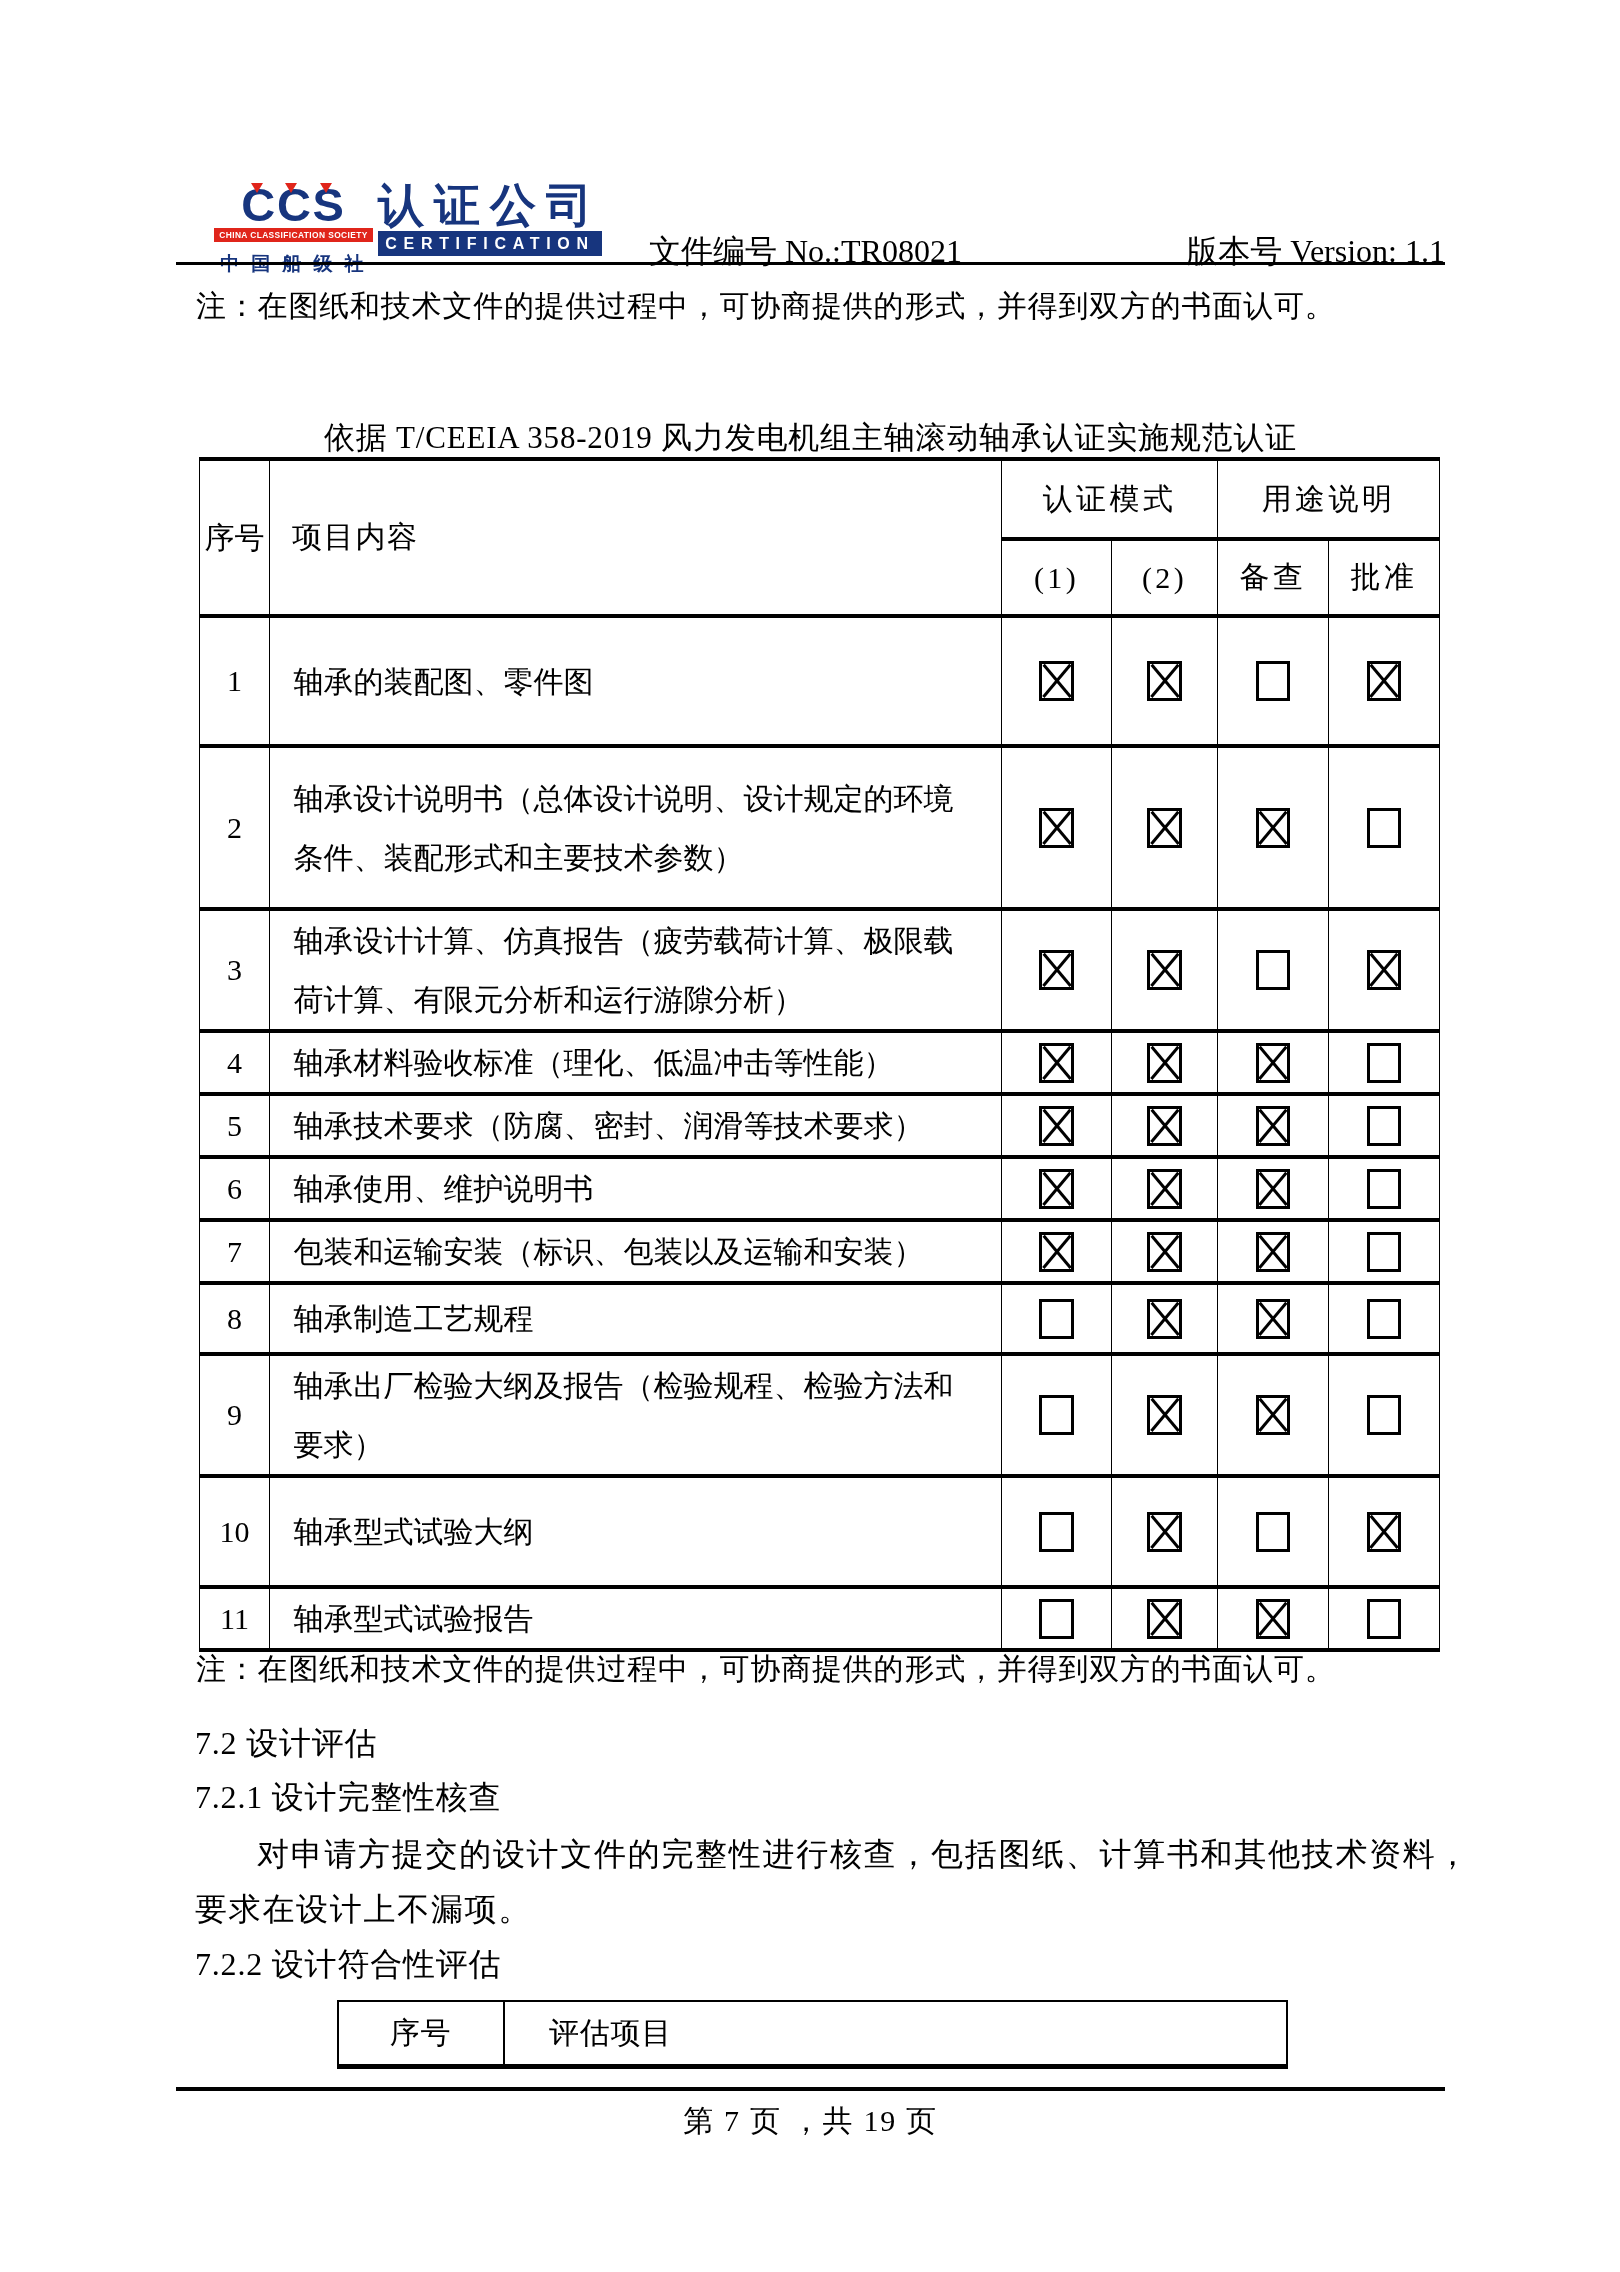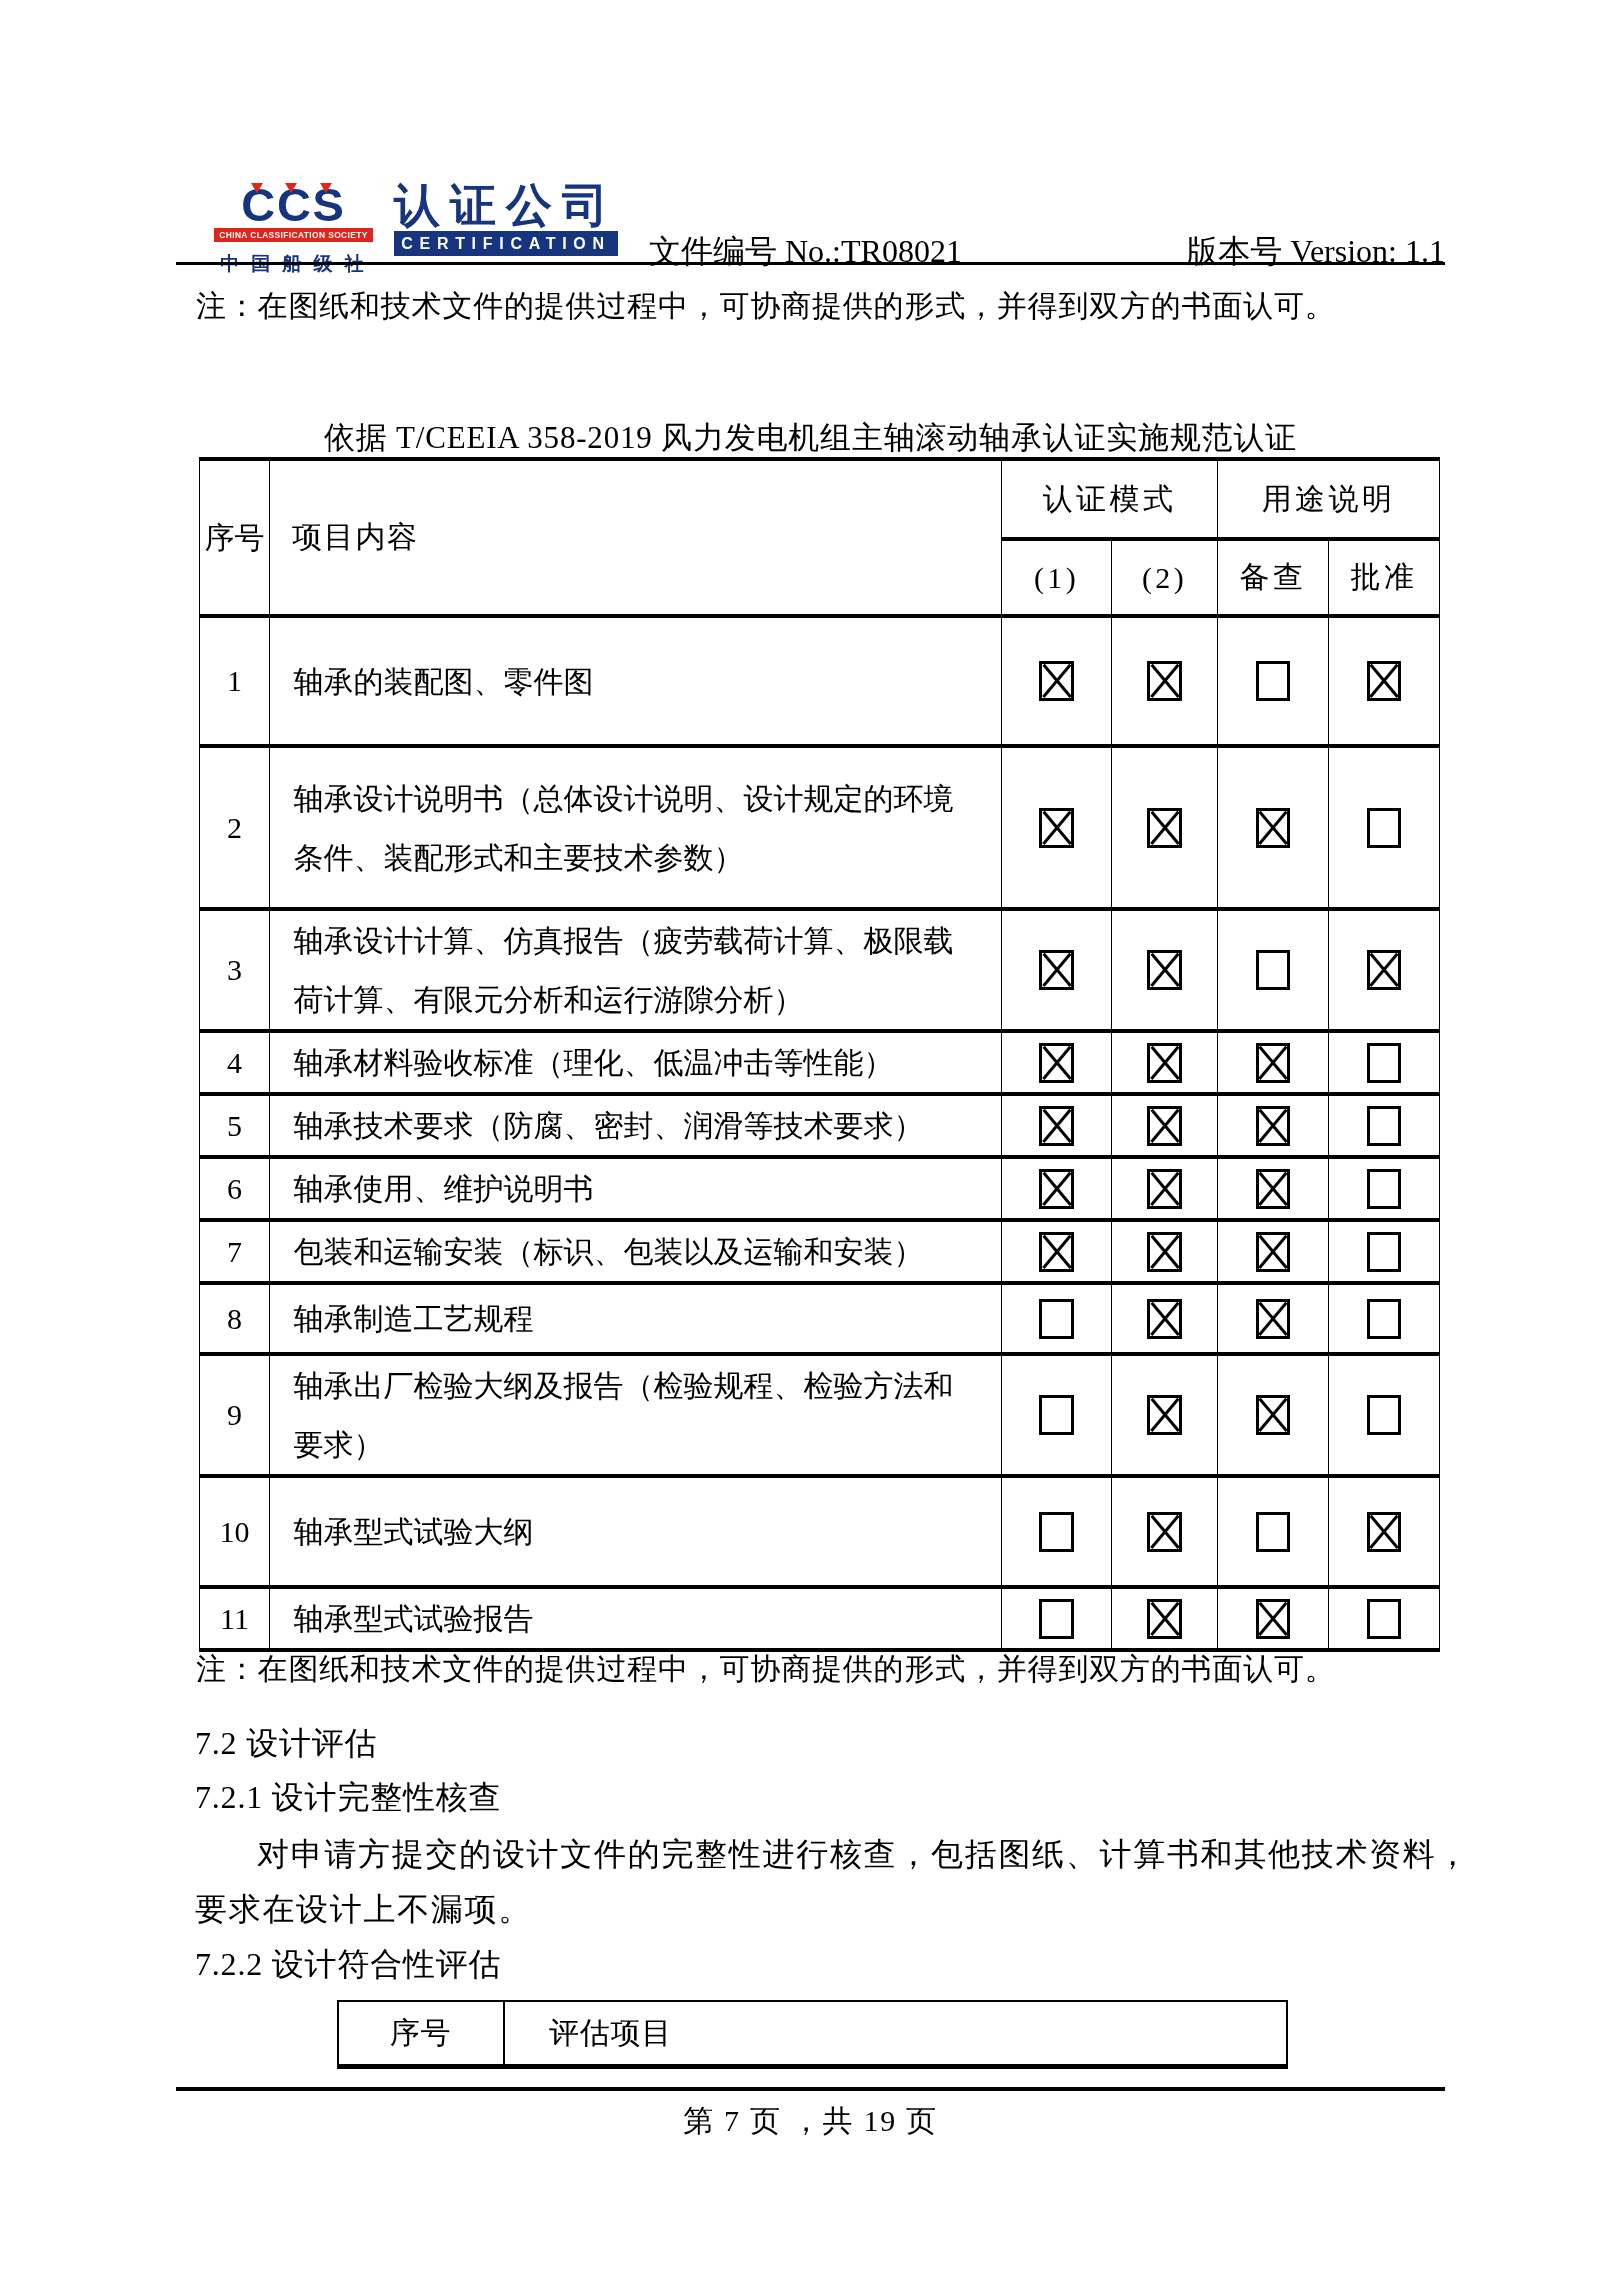--- a/index.html
+++ b/index.html
@@ -5,21 +5,21 @@
   html,body{margin:0;padding:0;background:#888;}
   .page{
     position:relative;
     width:1621px;height:2273px;
     background:#ffffff;
     color:#000;
     font-family:"Liberation Serif","DejaVu Serif",serif;
     overflow:hidden;
   }
   
-  .logo{position:absolute;left:214px;top:184px;display:flex;align-items:flex-start;gap:21px;}
+  .logo{position:absolute;left:214px;top:184px;display:flex;align-items:flex-start;gap:5px;}
   .logo-left{display:flex;flex-direction:column;align-items:center;width:159px;}
   .ccs-word{position:relative;font-family:"Liberation Sans","DejaVu Sans",sans-serif;
     font-weight:900;font-size:47px;line-height:42px;letter-spacing:1.7px;color:#17357e;}
   .ccs-word .notch{position:absolute;top:-0.8px;width:0;height:0;
     border-left:6.7px solid transparent;border-right:6.7px solid transparent;border-top:10px solid #e0251b;}
   .notch.n1{left:10px}.notch.n2{left:44px}.notch.n3{left:79px}
   .soc-bar{margin-top:1.7px;width:100%;height:14.2px;background:#e0251b;color:#fff;
     font-family:"Liberation Sans",sans-serif;font-weight:bold;font-size:8.4px;line-height:14.2px;
     text-align:center;letter-spacing:0.4px;white-space:nowrap;}
   .soc-cn{margin-top:11px;color:#17357e;font-weight:bold;font-size:19px;line-height:22px;

